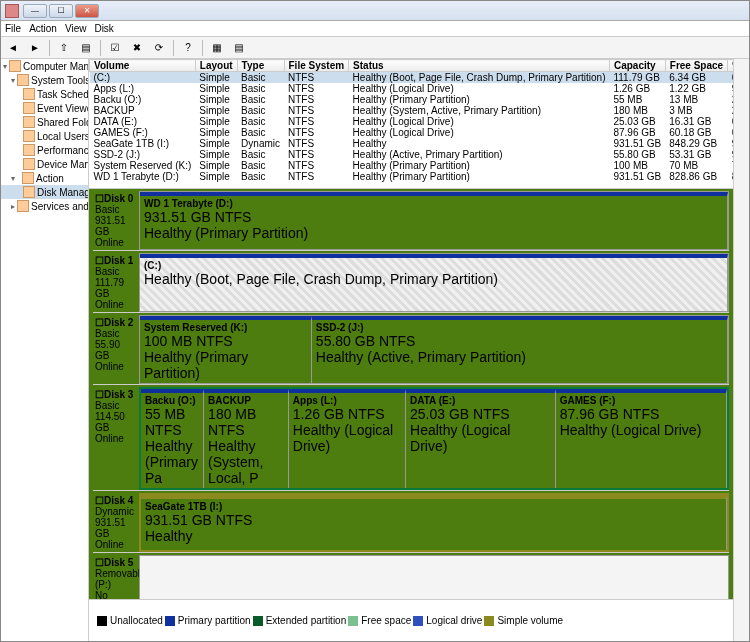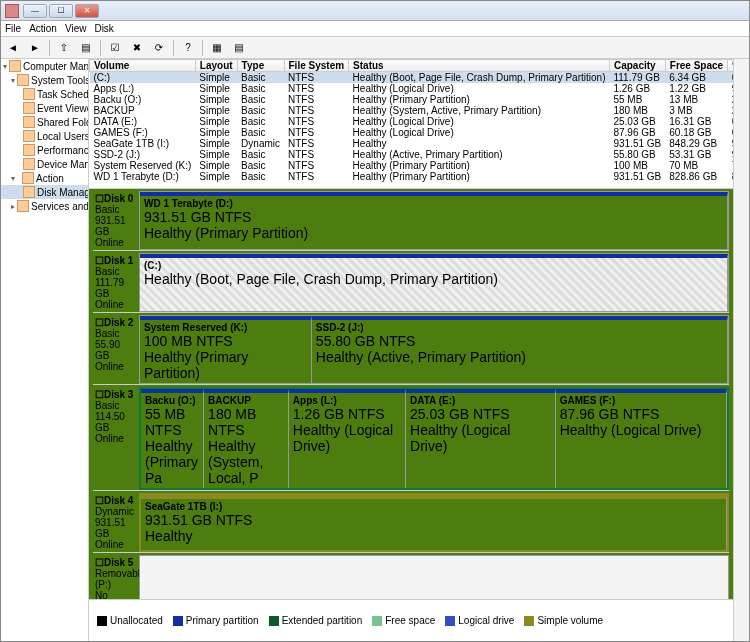--- a/index.html
+++ b/index.html
@@ -34,21 +34,21 @@
 .diskinfo .dname { font-weight: bold; }
 .diskparts { flex: 1; display: flex; border: 1px solid #999; min-height: 38px; }
 .part { border-right: 1px solid #999; padding: 2px 4px; overflow: hidden; }
 .part .pname { font-weight: bold; }
 .part .pstat { font-size: 14px; }
 .stripe-blue { border-top: 4px solid #1030a0; }
 .stripe-olive { border-top: 4px solid #8a8a20; }
 .box-olive { border: 2px solid #8a8a20 !important; }
 .box-green { border: 2px solid #0a7a3a !important; }
 .hatch { background: repeating-linear-gradient(45deg,#f0f0f0,#f0f0f0 3px,#ddd 3px,#ddd 6px); }
-.legend { flex: 0 0 18px; border-top: 1px solid #ccc; display: flex; align-items: flex-start; gap: 10px; padding: 15px 8px; }
+.legend { flex: 0 0 18px; border-top: 1px solid #ccc; display: flex; align-items: flex-start; gap: 2px; padding: 15px 8px; }
 .legend .sw { width: 10px; height: 10px; display: inline-block; margin-right: 3px; vertical-align: middle; }
 .scrollstub { width: 16px; border-left: 1px solid #ccc; background: #f4f4f4; }
 </style>
 </head>
 <body>
 
 <div class="titlebar">
   <span class="icon"></span>
   <div class="winctrls">
     <span>—</span>

